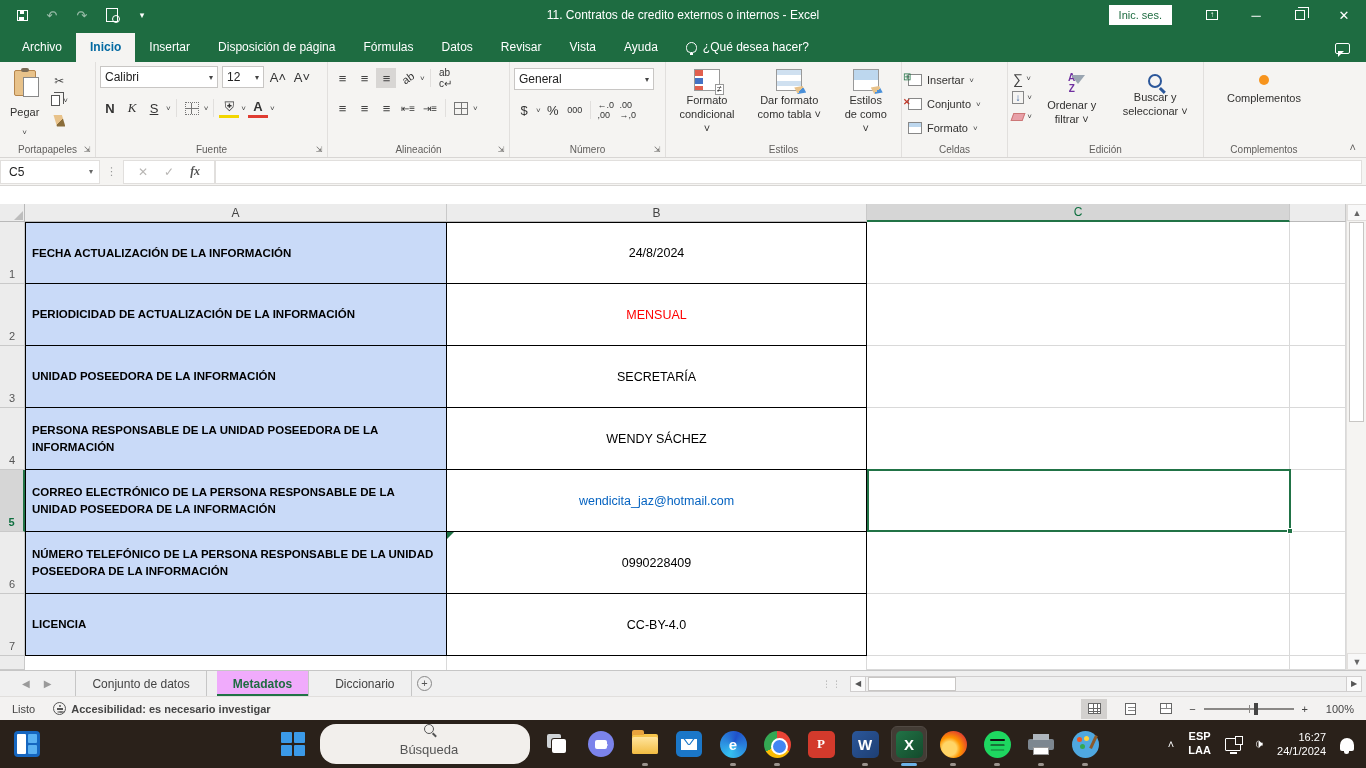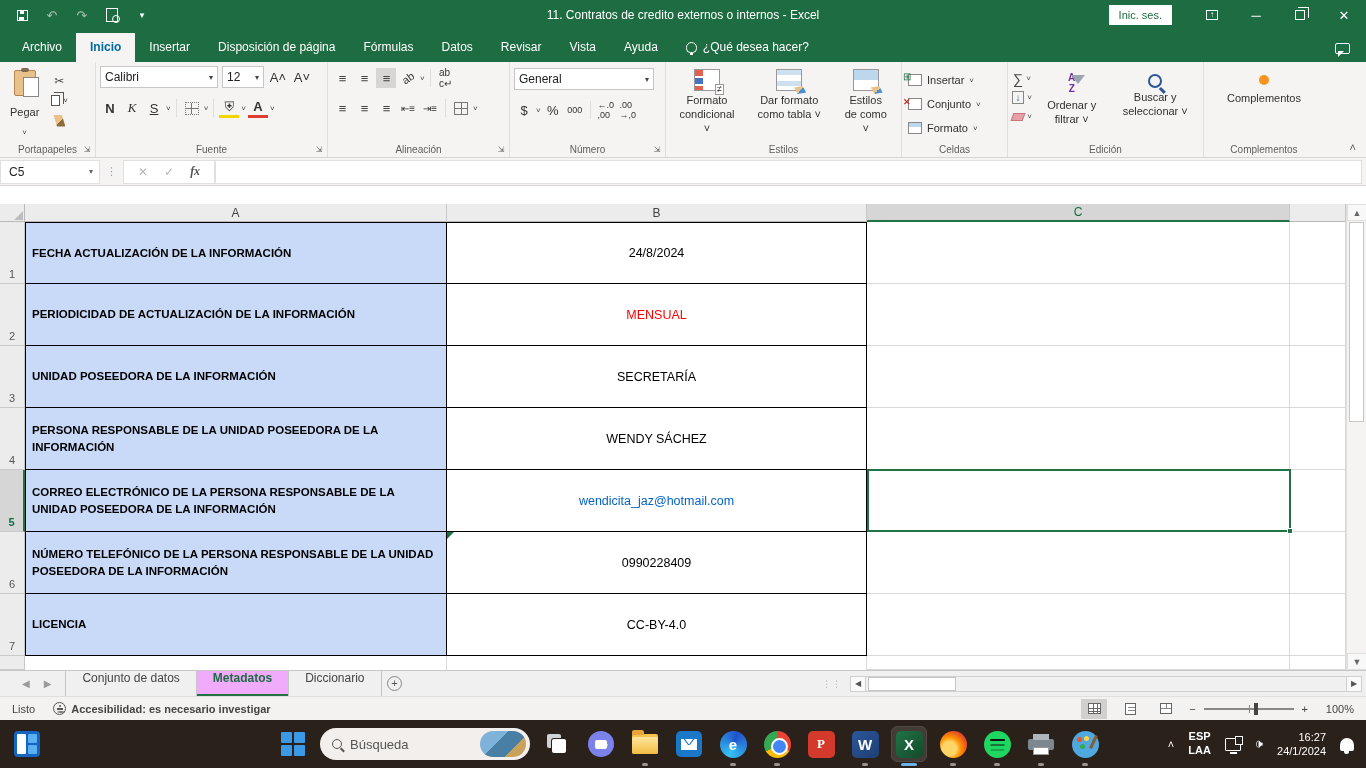--- a/index.html
+++ b/index.html
@@ -124,21 +124,21 @@
   .selbox .handle { position:absolute; right:-4px; bottom:-4px; width:6px; height:6px; background:#217346; border:1px solid #fff; }
   .vscroll { position:absolute; right:0; top:14px; width:20px; height:466px; background:#F5F4F2; border-left:1px solid #E1DFDD; }
   .vs-btn { width:20px; height:17px; display:flex; align-items:center; justify-content:center; color:#666; font-size:9px; background:#F8F8F8; border:1px solid #E1DFDD; }
   .vs-thumb { position:absolute; top:18px; left:2px; width:15px; height:200px; background:#fff; border:1px solid #C8C6C4; }
   .vs-down { position:absolute; bottom:0; }
 
   
   .sheetbar { position:absolute; left:0; top:670px; width:1366px; height:26px; background:#F0F0F0; border-top:1px solid #C6C6C6; display:flex; align-items:stretch; }
   .snav { display:flex; align-items:center; gap:14px; padding:0 14px 0 22px; color:#9a9a9a; font-size:10px; }
   .stabs { display:flex; align-items:stretch; }
-  .stab { display:flex; padding:0 16px; font-size:12px; color:#444; border-right:1px solid #C6C6C6; }
+  .stab { display:flex; align-items:center; padding:0 16px; font-size:12px; color:#444; border-right:1px solid #C6C6C6;margin-left:10px; }
   .stab:first-child { border-left:1px solid #C6C6C6; }
   .stab.active { background:#f0abfc; color:#1E6C41; font-weight:bold; box-shadow:inset 0 -2px 0 #217346; }
   .addsheet { width:26px; display:flex; align-items:center; justify-content:center; color:#666; font-size:13px; }
   .addsheet .circ { width:15px; height:15px; border:1px solid #888; border-radius:50%; display:flex; align-items:center; justify-content:center; font-size:11px; line-height:1; color:#555; }
   .hscroll { margin-left:auto; display:flex; align-items:center; }
   .hgrip { color:#aaa; font-size:9px; letter-spacing:1px; margin-right:8px; }
   .hs-btn { width:16px; height:16px; border:1px solid #D0CECE; background:#FAFAFA; color:#555; font-size:8px; display:flex; align-items:center; justify-content:center; }
   .hs-track { width:480px; height:16px; border-top:1px solid #D0CECE; border-bottom:1px solid #D0CECE; position:relative; background:#F0F0F0; }
   .hs-thumb { position:absolute; left:2px; top:0; width:88px; height:14px; background:#fff; border:1px solid #C8C6C4; }
   .hs-right { margin-right:4px; }
@@ -173,21 +173,21 @@
   .widgets .wl { width:9px; height:100%; background:#fff; border-radius:1px; }
   .widgets .wr { flex:1; display:flex; flex-direction:column; gap:2px; }
   .widgets .wr i { flex:1; background:#5AB1F2; border-radius:1px; display:block; }
   .centericons { position:absolute; left:276px; display:flex; align-items:center; gap:10px; height:48px; }
   .tbicon { width:34px; height:34px; border-radius:5px; display:flex; align-items:center; justify-content:center; position:relative; }
   .tbicon.activeapp { background:rgba(255,255,255,.12); outline:1px solid rgba(255,255,255,.18); }
   .tbicon .rundot { position:absolute; bottom:-5px; left:50%; transform:translateX(-50%); width:6px; height:3px; border-radius:2px; background:#9a938d; }
   .tbicon.activeapp .rundot { width:16px; background:#6CB2E8; }
   .startlogo { width:24px; height:24px; display:grid; grid-template-columns:11px 11px; grid-template-rows:11px 11px; gap:2px; }
   .startlogo i { background:#3B9AE8; border-radius:1px; }
-  .searchpill { width:210px; height:32px; background:#F2EFEC; border-radius:16px; display:flex; align-items:center; padding:0 4px 0 12px; gap:8px; }
+  .searchpill { width:210px; height:40px; background:#F2EFEC; border-radius:16px; display:flex; align-items:center; padding:0 4px 0 12px; gap:8px;flex-direction:column; }
   .s-mag { width:10px; height:10px; border:1.6px solid #555; border-radius:50%; position:relative; flex:0 0 auto; }
   .s-mag:after { content:""; position:absolute; right:-4px; bottom:-3px; width:5px; height:1.8px; background:#555; transform:rotate(45deg); }
   .s-ph { color:#555; font-size:13px; flex:1; }
   .s-img { width:46px; height:26px; border-radius:13px; background:linear-gradient(135deg,#7FB2D9 0 40%, #4A7FA5 40% 70%, #C8A15A 70%); }
   .taskview { width:24px; height:24px; position:relative; }
   .taskview:before { content:""; position:absolute; left:2px; top:2px; width:14px; height:14px; background:#cfd3d6; border-radius:2px; }
   .taskview:after { content:""; position:absolute; left:7px; top:7px; width:14px; height:14px; background:#fff; border-radius:2px; box-shadow:0 0 0 1px #2A211A; }
   .chaticon { width:26px; height:26px; border-radius:50%; background:#7B83EB; display:flex; align-items:center; justify-content:center; }
   .chaticon i { width:12px; height:9px; background:#fff; border-radius:2px; position:relative; display:block; }
   .chaticon i:after { content:""; position:absolute; right:-4px; top:2px; border:3px solid transparent; border-left-color:#fff; }

